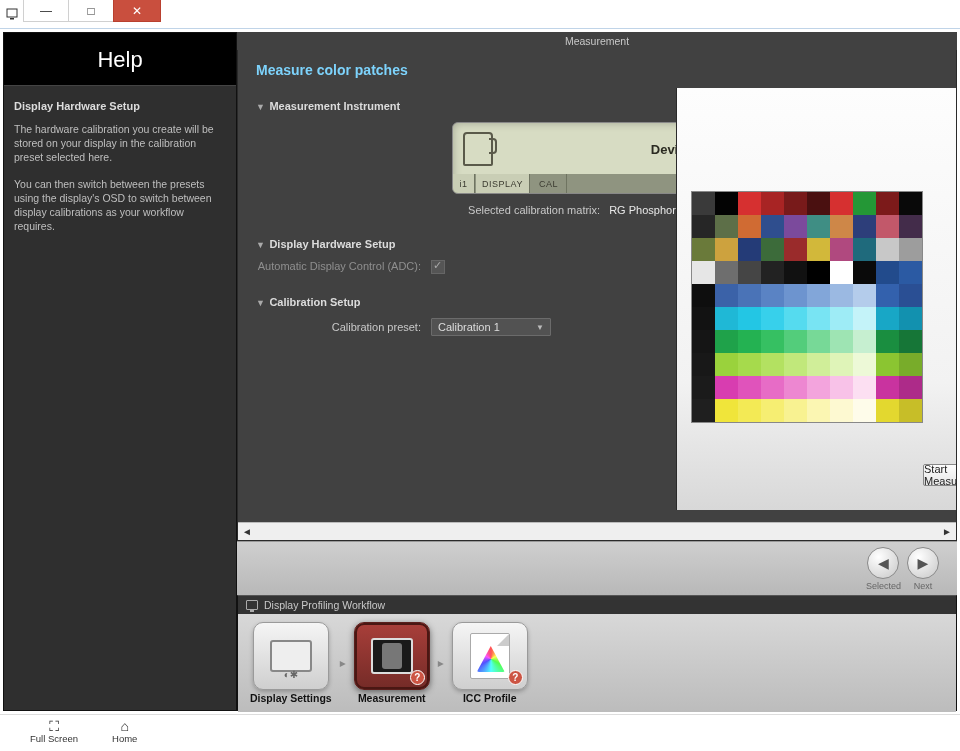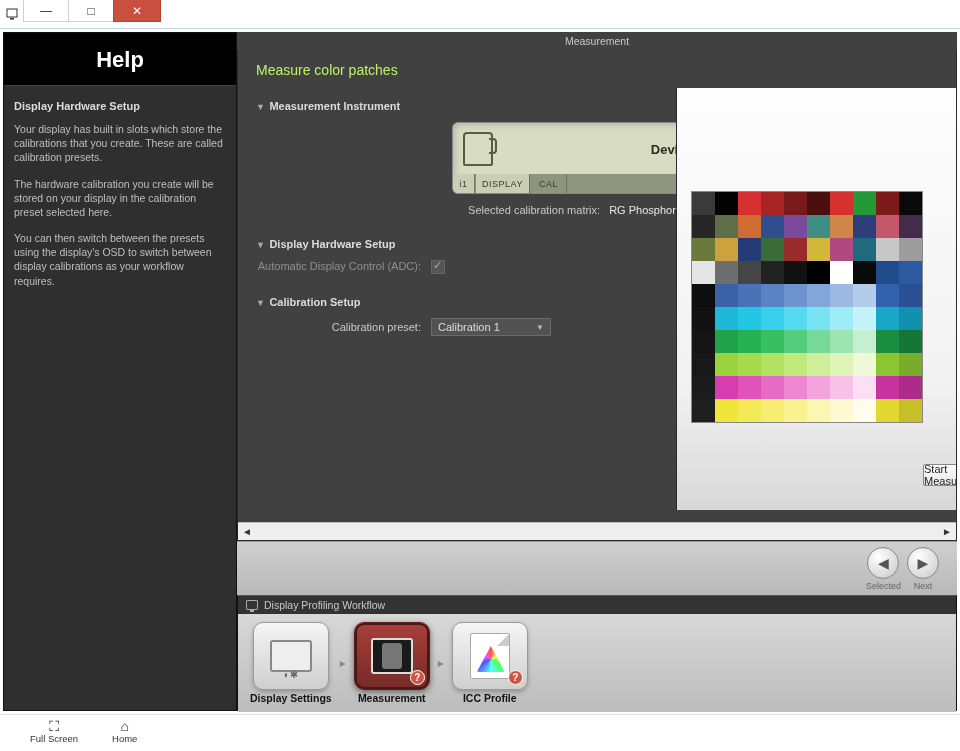--- a/index.html
+++ b/index.html
@@ -11,31 +11,31 @@
   .titlebar-title { flex: 1; text-align: center; font-size: 13px; color: #4b6b8f; }
   .win-controls { display: flex; height: 100%; }
   .win-btn { width: 46px; height: 22px; margin-top:0; display:flex; align-items:center; justify-content:center; font-size:12px; color:#333; background:#fff; border:1px solid #d0d0d0; border-top:none; margin-left:-1px;}
   .win-close { background: #c94f3e; border-color:#b9402f; color:#fff; width:48px;}
   
   
   .main-frame { display:flex; height: 685px; padding: 3px; background:#fff; }
   
   
   .sidebar { width: 234px; background: #2f2f2f; color: #c8c8c8; font-size: 11px; padding: 0; border:1px solid #111; position:relative; }
-  .sidebar-header { background:#000; color:#fff; font-size:22px; font-weight:bold; text-align:center; padding:14px 0 12px; border-bottom:1px solid #444; }
+  .sidebar-header { background:#000; color:#fff; font-size:22px; font-weight:normal; text-align:center; padding:14px 0 12px; border-bottom:1px solid #444; }
   .sidebar-body { padding: 14px 10px; }
   .sidebar-body h3 { font-size: 11px; font-weight:bold; color: #dcdcdc; margin-bottom: 10px; }
   .sidebar-body p { font-size: 10.5px; line-height: 1.35; color:#bfbfbf; margin-bottom: 12px; }
   
   
   .content-col { flex:1; display:flex; flex-direction:column; }
   .content-header { height:18px; background:#414141; color:#c8c8c8; font-size:10.5px; text-align:center; line-height:18px; }
   .content-scroll { flex:1; background:#414141; position:relative; overflow:hidden; border:1px solid #2a2a2a; border-top:none;}
   .content-inner { padding: 12px 18px; color:#c8c8c8; }
-  .page-title { font-size:14px; font-weight:normal; color:#bef264; margin-bottom:22px; }
+  .page-title { font-size:14px; font-weight:bold; color:#7dd3fc; margin-bottom:22px; }
   
   .section { margin-bottom: 22px; }
   .section-header { font-size:11px; font-weight:bold; color:#dcdcdc; margin-bottom:10px; }
   .section-header::before { content:"▼ "; font-size:9px; color:#aaa; margin-right:2px;}
   
   
   .instrument-lcd { width:290px; height:72px; margin:0 auto; background:#d7dcc3; border:1px solid #888; border-radius:6px; box-shadow: inset 0 0 8px rgba(0,0,0,.25); position:relative; overflow:hidden; }
   .lcd-top { position:absolute; left:0; right:0; top:0; height:52px; display:flex; align-items:center; padding:4px 10px; }
   .lcd-device-icon { width:30px; height:34px; border:2px solid #5a5a4a; border-radius:4px 4px 2px 2px; position:relative; }
   .lcd-device-icon::after { content:""; position:absolute; right:-6px; top:4px; width:6px; height:12px; border:2px solid #5a5a4a; border-left:none; border-radius:0 4px 4px 0; }
@@ -124,21 +124,20 @@
     <div class="win-btn win-close">✕</div>
   </div>
 </div>
 
 <div class="main-frame">
 
   <div class="sidebar">
     <div class="sidebar-header">Help</div>
     <div class="sidebar-body">
       <h3>Display Hardware Setup</h3>
-      <p>Your display has built in slots which store the calibrations that you create. These are called calibration presets.</p>
       <p>The hardware calibration you create will be stored on your display in the calibration preset selected here.</p>
       <p>You can then switch between the presets using the display's OSD to switch between display calibrations as your workflow requires.</p>
     </div>
   </div>
 
   <div class="content-col">
     <div class="content-header">Measurement</div>
     <div class="content-scroll">
       <div class="content-inner">
         <div class="page-title">Measure color patches</div>

